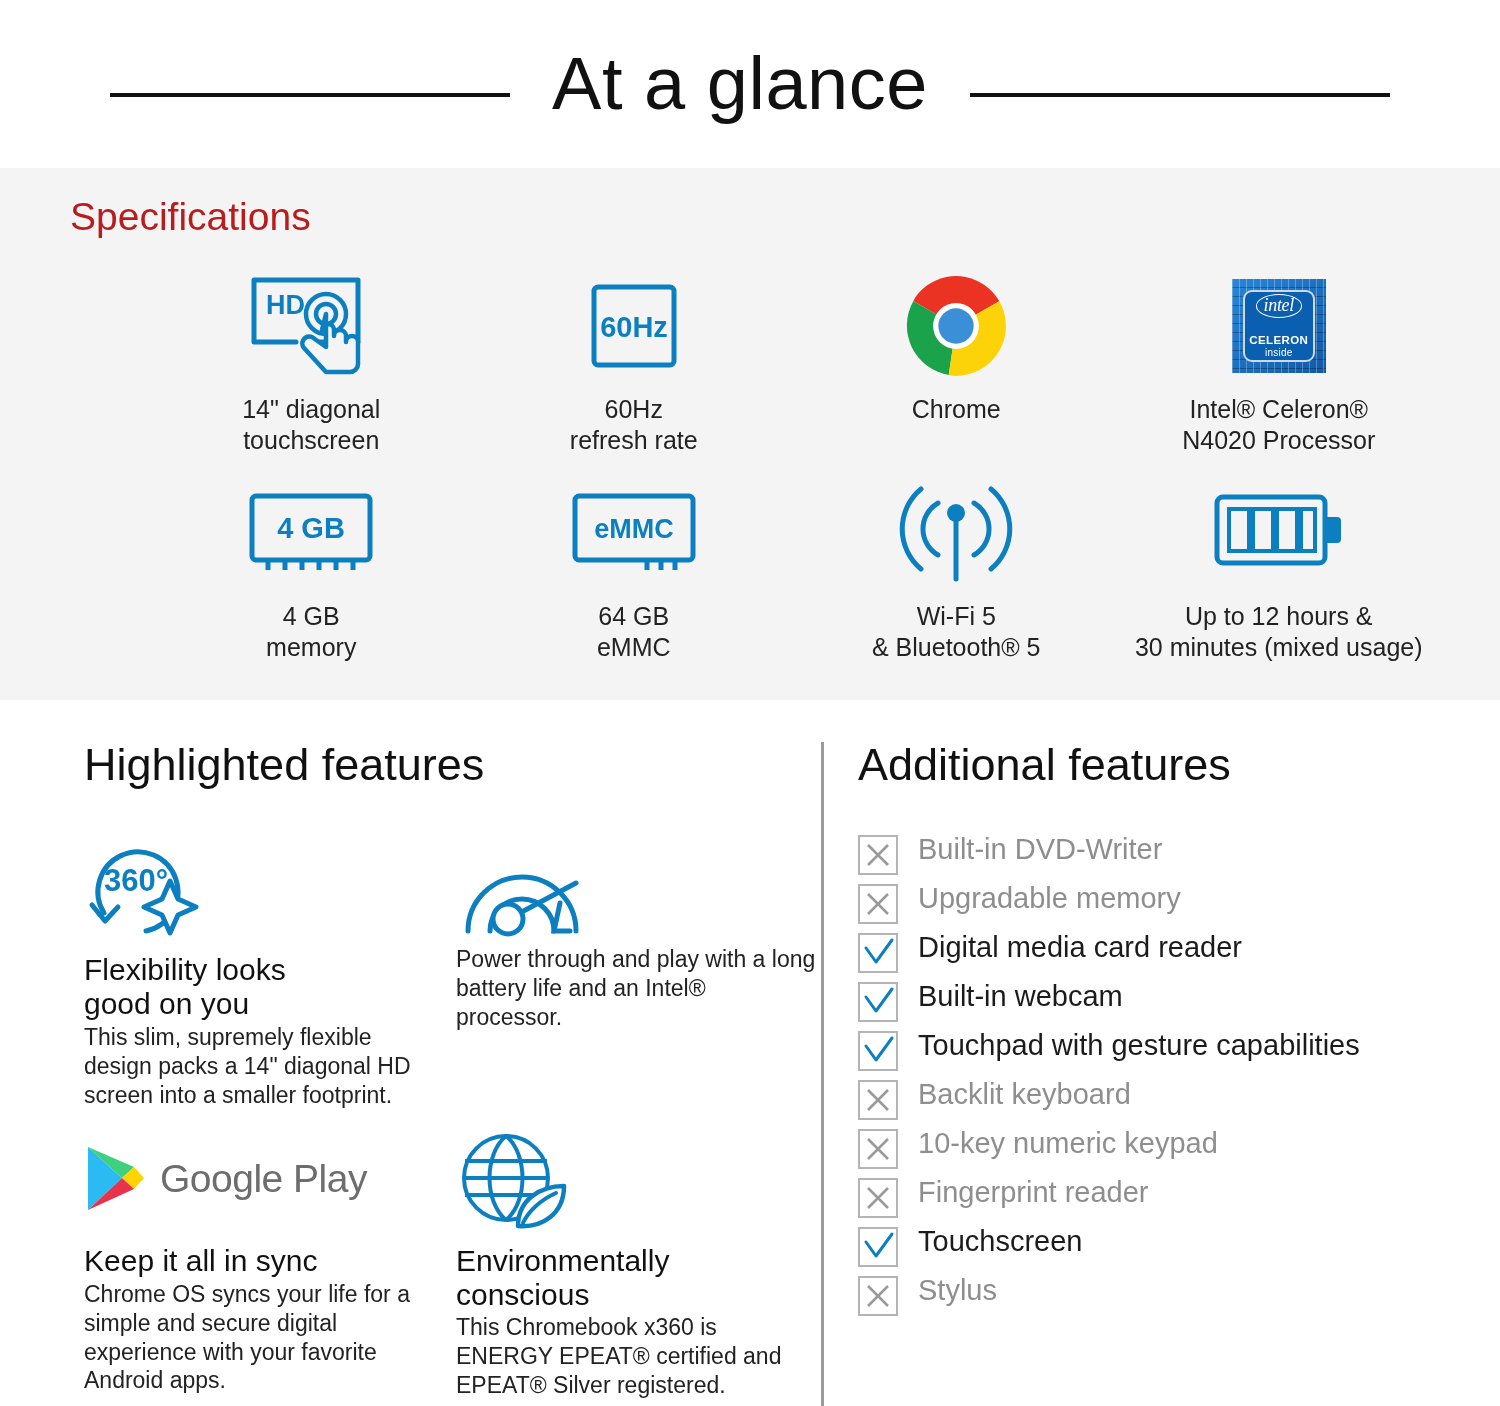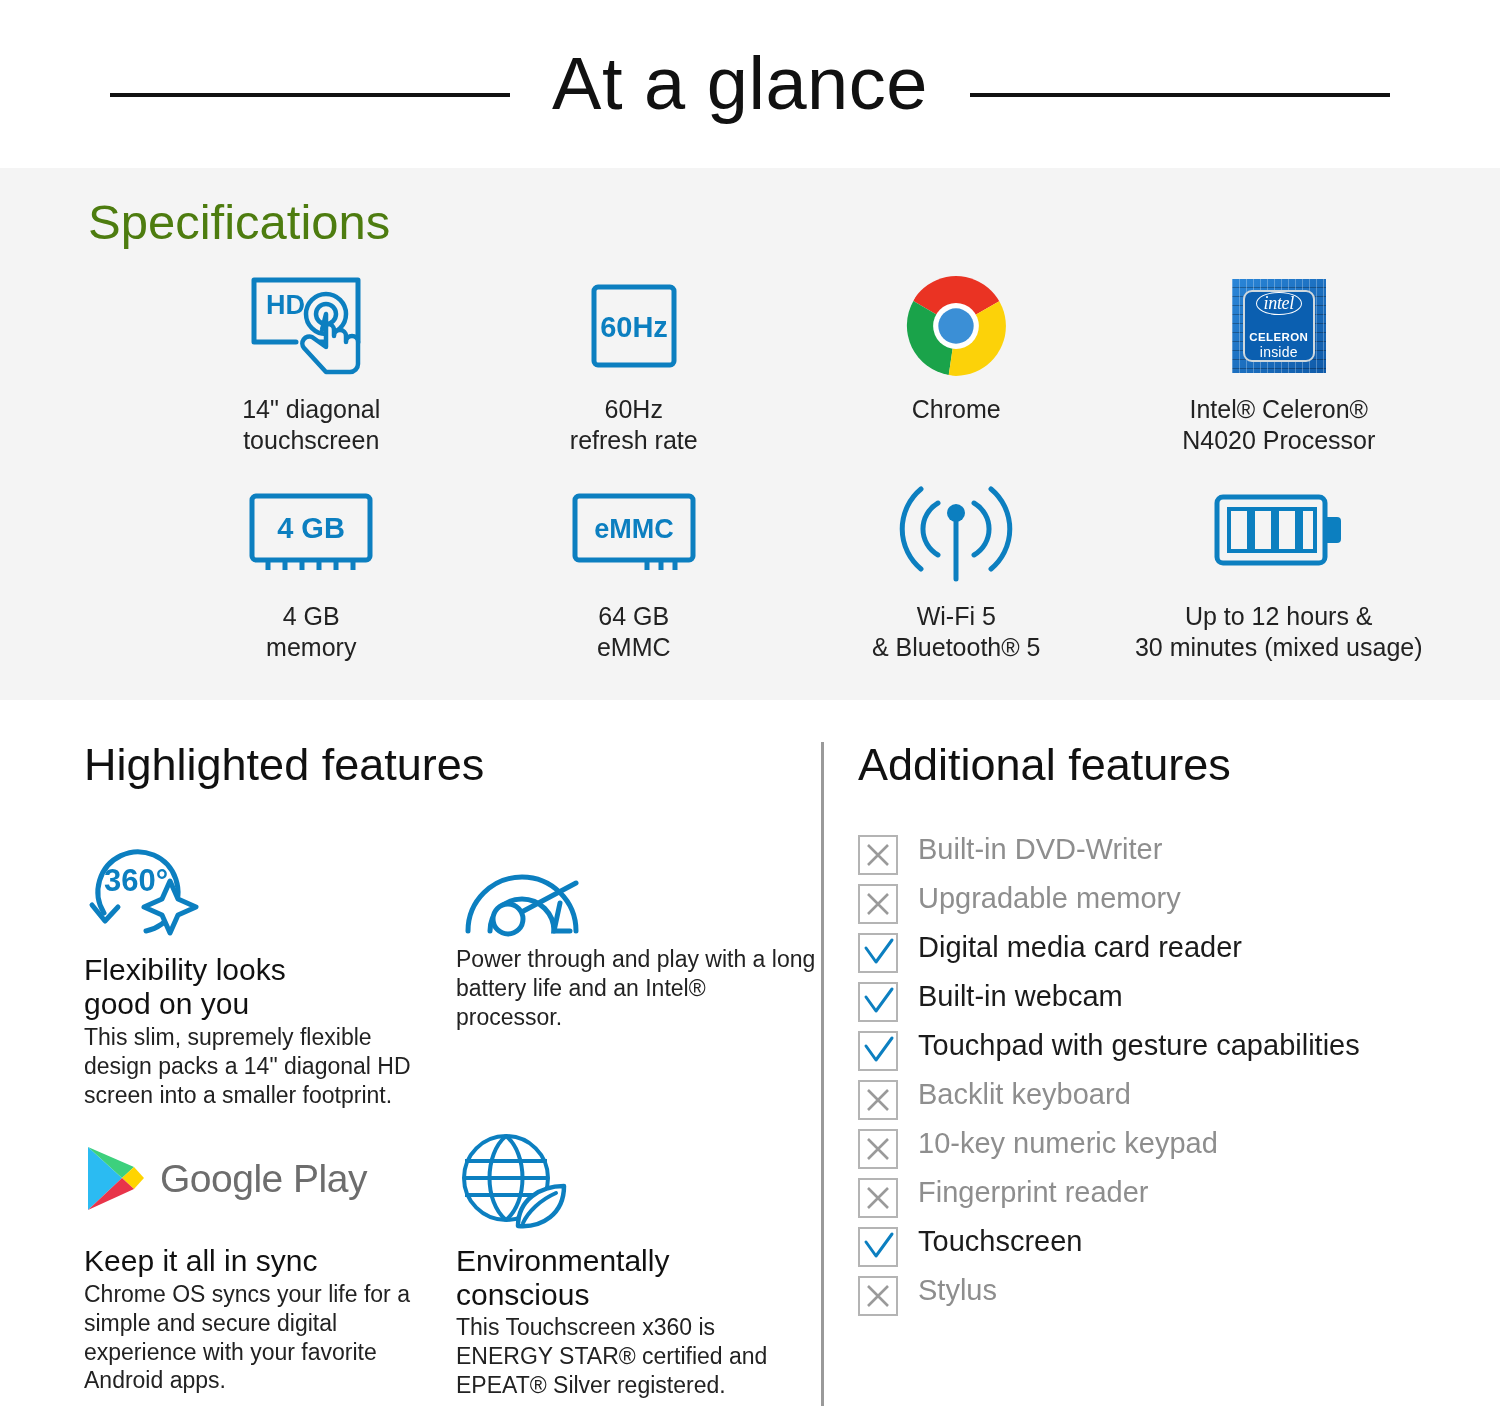--- a/index.html
+++ b/index.html
@@ -25,22 +25,22 @@
     font-size: 74px; font-weight: 400; color: #111111;
     letter-spacing: 0.5px; line-height: 1; white-space: nowrap;
   }
 
   
   .spec-panel {
     position: absolute; left: 0; top: 168px; width: 1500px; height: 532px;
     background: #f4f4f4;
   }
   .spec-title {
-    position: absolute; left: 88px; top: 28px;
-    font-size: 49px; font-weight: 400; color: #4d7c0f; line-height: 1.1;
+    position: absolute; left: 70px; top: 28px;
+    font-size: 39px; font-weight: 400; color: #b91c1c; line-height: 1.1;
   }
   .spec-grid {
     position: absolute; left: 150px; top: 104px; width: 1290px;
     display: grid; grid-template-columns: repeat(4, 1fr); row-gap: 22px;
   }
   .spec-item { display: flex; flex-direction: column; align-items: center; }
   .spec-icon {
     height: 108px; display: flex; align-items: center; justify-content: center;
   }
   .spec-label {
@@ -105,21 +105,21 @@
     background: #0b5fb0; border: 2px solid #cfd8dd; border-radius: 9px;
     display: flex; flex-direction: column; align-items: center; justify-content: center;
     color: #ffffff;
   }
   .intel-word {
     font-size: 18px; font-style: italic; font-family: "Liberation Serif", serif;
     border: 1.6px solid #ffffff; border-radius: 50%;
     padding: 0px 7px 1px 7px; line-height: 1.15; letter-spacing: -0.3px;
   }
   .intel-celeron { font-size: 11.5px; font-weight: 700; letter-spacing: .4px; margin-top: 16px; }
-  .intel-inside  { font-size: 14px; margin-top: 1px; letter-spacing: .2px; }
+  .intel-inside  { font-size: 10px; margin-top: 1px; letter-spacing: .2px; }
 
   
   .gplay { display: flex; align-items: center; }
   .gplay-text {
     font-size: 39px; color: #6d6d6d; margin-left: 14px; letter-spacing: -0.5px;
   }
 </style>
 </head>
 <body>
 
@@ -328,21 +328,21 @@
                 <path d="M9 31 H91"></path>
                   <path d="M8 48 H92"></path>
                   <path d="M9 65 H91"></path>
               </g>
               <path d="M108 56 C108 84 86 98 62 96 C62 70 84 56 108 56 Z" fill="#ffffff" stroke="#0c7fc0" stroke-width="4.5" stroke-linejoin="round"></path>
               <path d="M100 63 C84 70 72 82 67 93" fill="none" stroke="#0c7fc0" stroke-width="4" stroke-linecap="round"></path>
             </svg>
           </div>
           <div class="hl-head">Environmentally
 conscious</div>
-          <div class="hl-body">This Touchscreen x360 is ENERGY STAR® certified and EPEAT® Silver registered.</div>
+          <div class="hl-body">This Chromebook x360 is ENERGY EPEAT® certified and EPEAT® Silver registered.</div>
         </div>
 
       </div>
     </div>
 
     <div class="add-col">
       <div class="col-title">Additional features</div>
 
       <div class="add-list">
 

